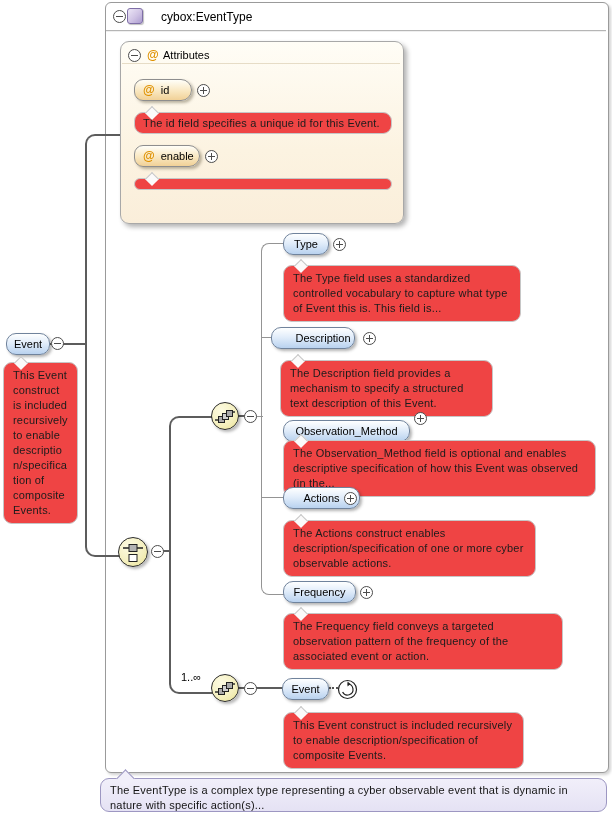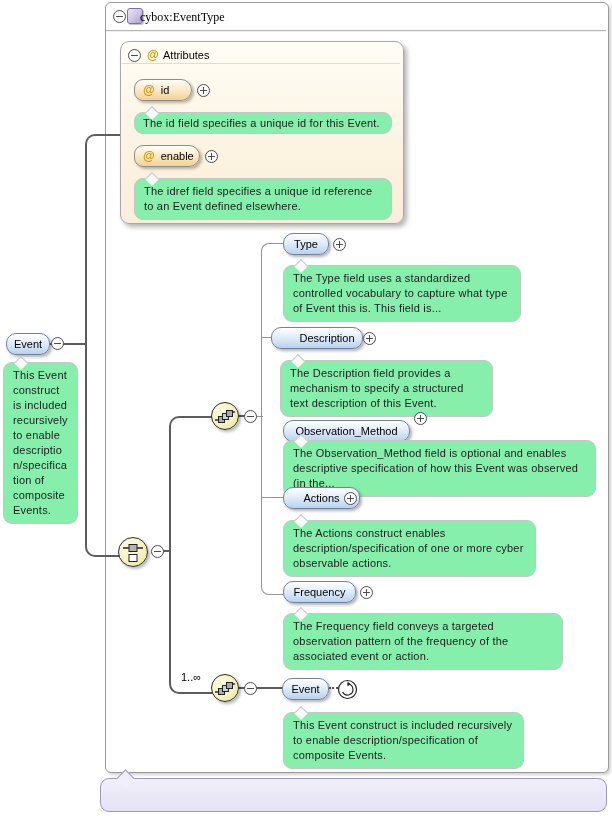--- a/index.html
+++ b/index.html
@@ -53,21 +53,21 @@
     height:22px;display:flex;align-items:center;
     background:linear-gradient(180deg,#fffef8 0%,#f9e7c0 55%,#f1d197 100%);
     border:1px solid #8e8e8e;border-radius:9px 11px 11px 9px;
     box-shadow:2px 2px 3px rgba(60,50,20,.35);
     font-size:11px;color:#000;box-sizing:border-box;padding:0 8px;gap:6px;
   }
   .at{color:#df9100;font-weight:bold;font-size:12px;line-height:10px;}
 
   
   .note{
-    background:#86efac;border:1px solid #c6c6c6;border-radius:9px;
+    background:#ef4444;border:1px solid #c6c6c6;border-radius:9px;
     font-size:11px;line-height:15px;color:#1c1c1c;letter-spacing:.2px;
     padding:5px 9px;box-sizing:border-box;overflow-wrap:break-word;
   }
   .note .notch{
     position:absolute;width:9px;height:9px;top:-5px;left:12px;
     background:#fbfafa;border-left:1px solid #c6c6c6;border-top:1px solid #c6c6c6;
     transform:rotate(45deg);
   }
   .footer-note{
     background:linear-gradient(180deg,#f1effa 0%,#e5e2f4 100%);
@@ -102,21 +102,21 @@
   .occ{font-size:11px;color:#000;}
 </style>
 </head>
 <body>
 
 <div class="abs main-box"></div>
 <div class="abs main-divider"></div>
 
 <div class="abs circ" style="left:113px;top:10px;"></div>
 <div class="abs typeicon" style="left:127px;top:8px;"></div>
-<div class="abs hdr-title" style="left:140px;top:10px;font-family:Liberation Serif, serif;">cybox:EventType</div>
+<div class="abs hdr-title" style="left:161px;top:10px;">cybox:EventType</div>
 
 <div class="abs bracket-dark" style="left:85px;top:134px;width:34px;height:419px;"></div>
 <div class="abs hline l-dark" style="left:48px;top:343px;width:38px;"></div>
 <div class="abs bracket-dark" style="left:169px;top:416px;width:43px;height:274px;"></div>
 <div class="abs hline l-dark" style="left:163px;top:550px;width:8px;"></div>
 <div class="abs hline l-dark" style="left:238px;top:415px;width:7px;"></div>
 <div class="abs bracket-gray" style="left:261px;top:243px;width:22px;height:350px;"></div>
 <div class="abs hline l-gray" style="left:256px;top:416px;width:7px;"></div>
 <div class="abs hline l-gray" style="left:261px;top:337px;width:22px;"></div>
 <div class="abs hline l-gray" style="left:261px;top:497px;width:22px;"></div>
@@ -140,21 +140,20 @@
   <span>The id field specifies a unique id for this Event.</span>
 </div>
 
 <div class="abs abadge" style="left:134px;top:145px;width:66px;">
   <span class="at">@</span>
   <span>enable</span>
 </div>
 <div class="abs circ plus" style="left:205px;top:150px;"></div>
 <div class="abs note" style="left:134px;top:178px;width:258px;">
   <span class="notch"></span>
-  <span>The idref field specifies a unique id reference to an Event defined elsewhere.</span>
 </div>
 
 <div class="abs ebadge" style="left:6px;top:333px;width:44px;">
   <span>Event</span>
 </div>
 <div class="abs circ" style="left:51px;top:337px;"></div>
 <div class="abs note" style="left:3px;top:362px;width:75px;">
   <span class="notch"></span>
   <span>This Event construct is included recursively to enable description/specification of composite Events.</span>
 </div>
@@ -181,21 +180,21 @@
 
 <div class="abs ebadge" style="left:283px;top:233px;width:46px;">
   <span>Type</span>
 </div>
 <div class="abs circ plus" style="left:333px;top:238px;"></div>
 <div class="abs note" style="left:283px;top:265px;width:238px;">
   <span class="notch"></span>
   <span>The Type field uses a standardized controlled vocabulary to capture what type of Event this is. This field is...</span>
 </div>
 
-<div class="abs ebadge" style="left:271px;top:327px;width:92px;padding-left:20px;">
+<div class="abs ebadge" style="left:271px;top:327px;width:84px;padding-left:20px;">
   <span>Description</span>
 </div>
 <div class="abs circ plus" style="left:363px;top:332px;"></div>
 <div class="abs note" style="left:280px;top:360px;width:213px;">
   <span class="notch"></span>
   <span>The Description field provides a mechanism to specify a structured text description of this Event.</span>
 </div>
 
 <div class="abs ebadge" style="left:283px;top:407px;width:127px;margin-top:13px;">
   <span>Observation_Method</span>
@@ -245,13 +244,14 @@
     <polygon points="10.5,2.5 13.5,5 10.5,7.5" fill="#222"></polygon>
   </svg>
 </div>
 <div class="abs note" style="left:283px;top:712px;width:241px;">
   <span class="notch"></span>
   <span>This Event construct is included recursively to enable description/specification of composite Events.</span>
 </div>
 
 <div class="abs footer-note" style="left:100px;top:778px;width:507px;height:34px;">
   <span class="notch"></span>
+  <span>The EventType is a complex type representing a cyber observable event that is dynamic in nature with specific action(s)...</span>
 </div>
 
 </body></html>

